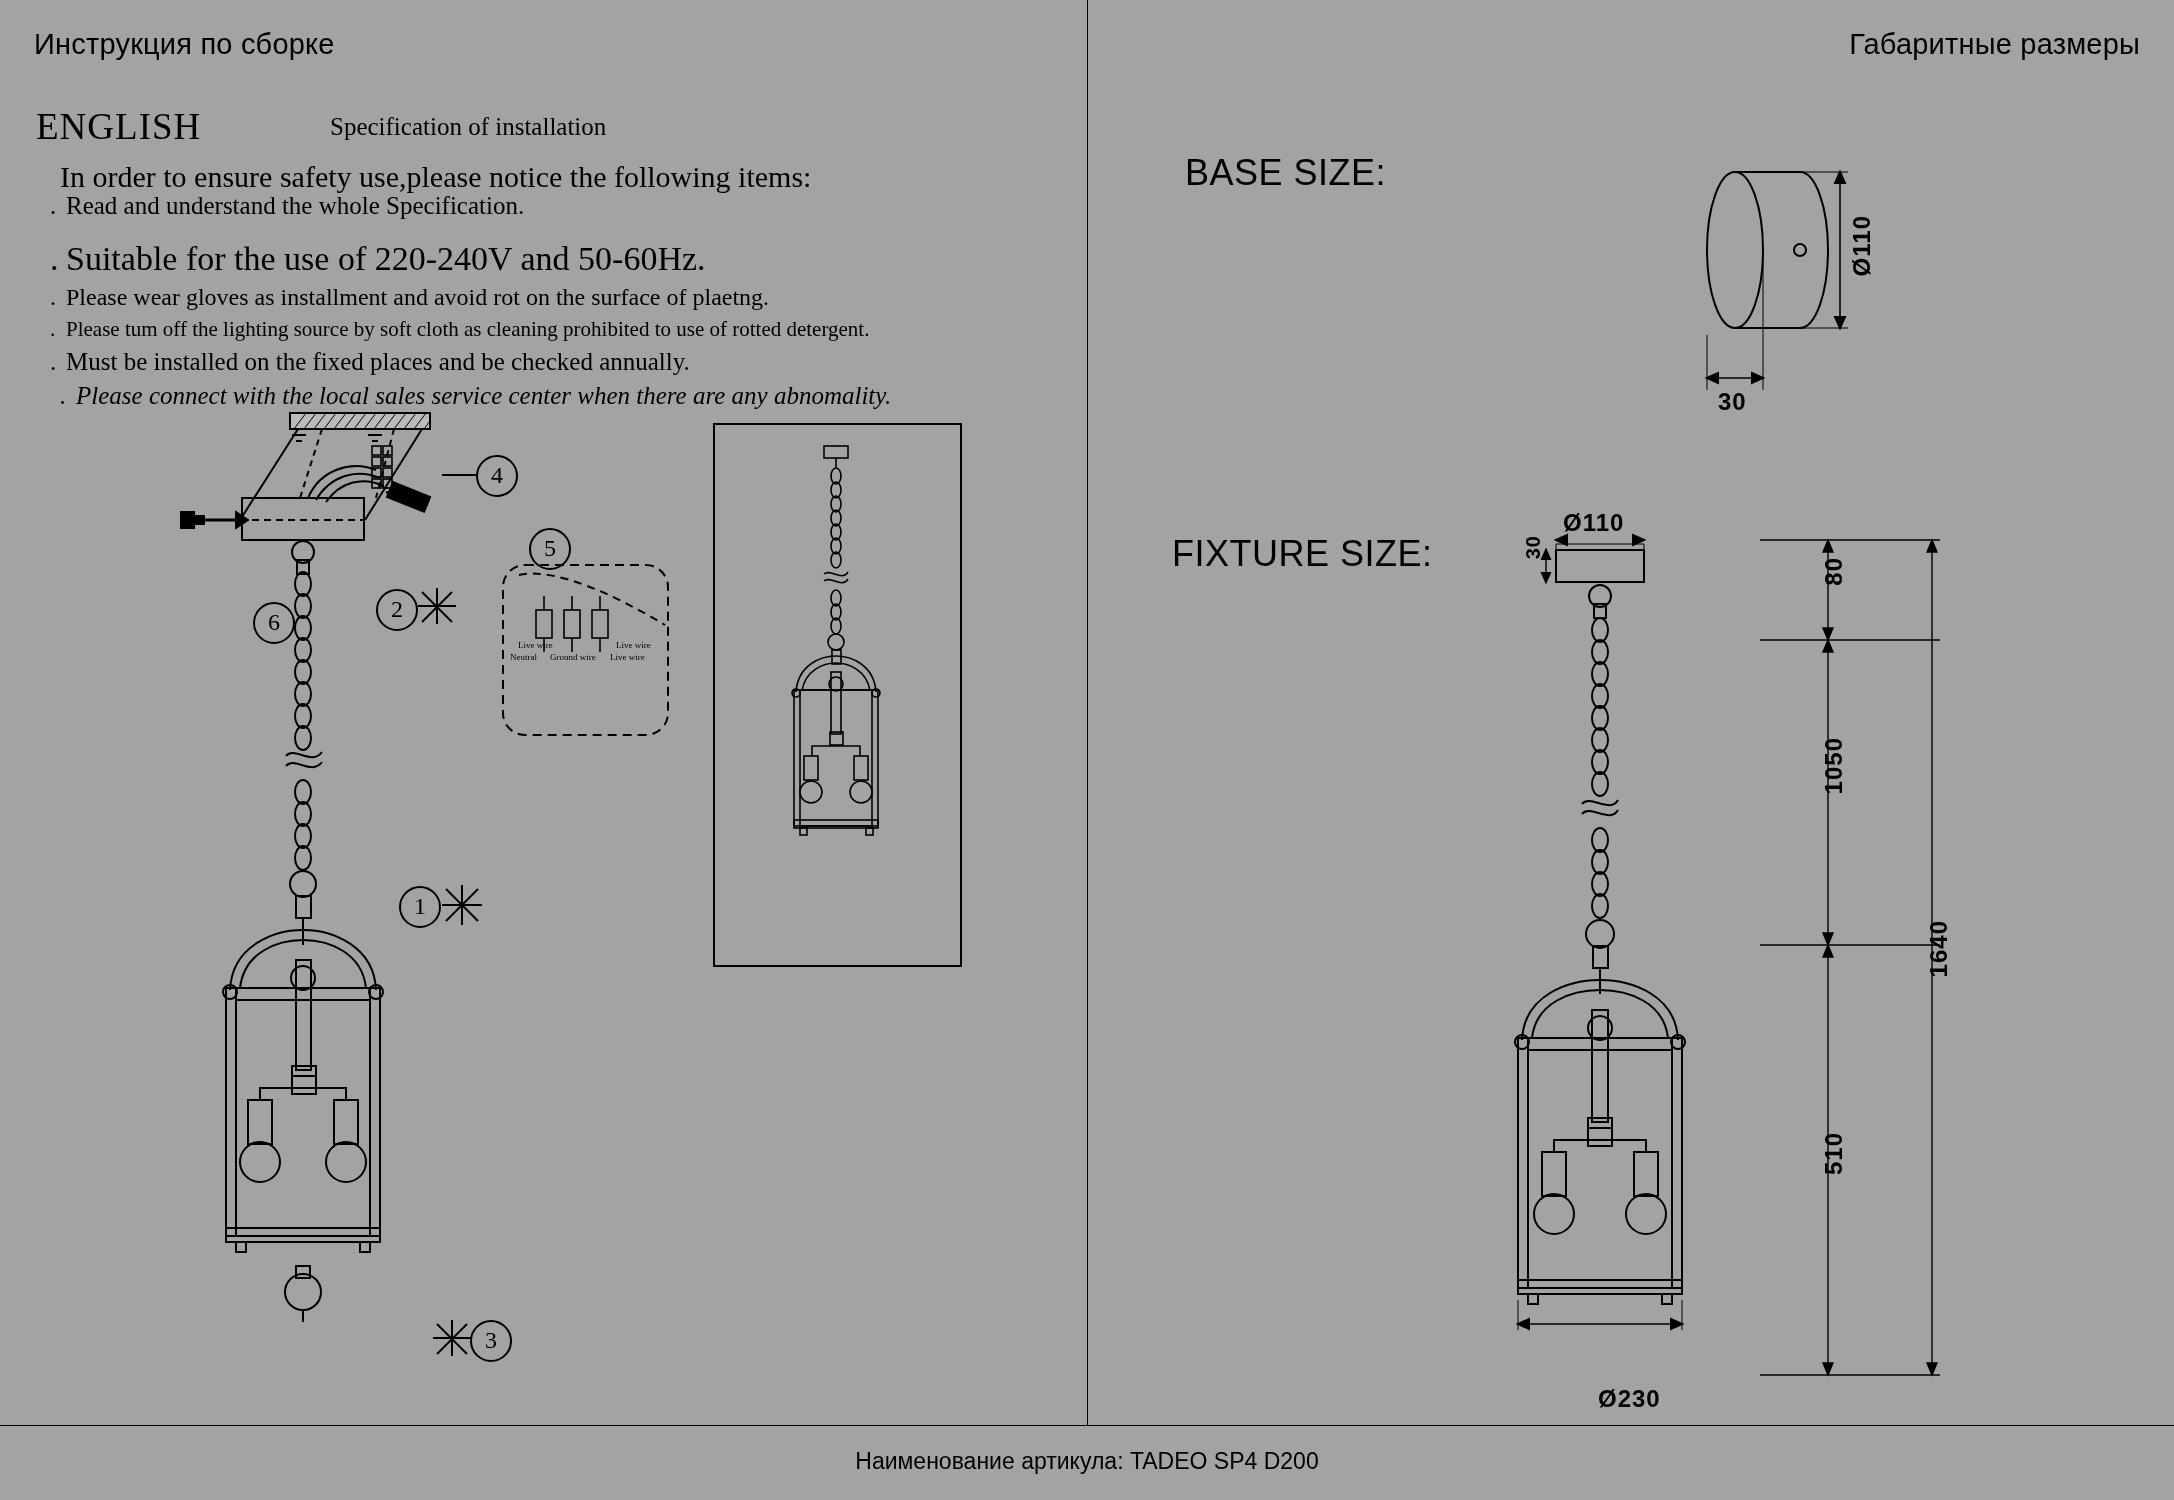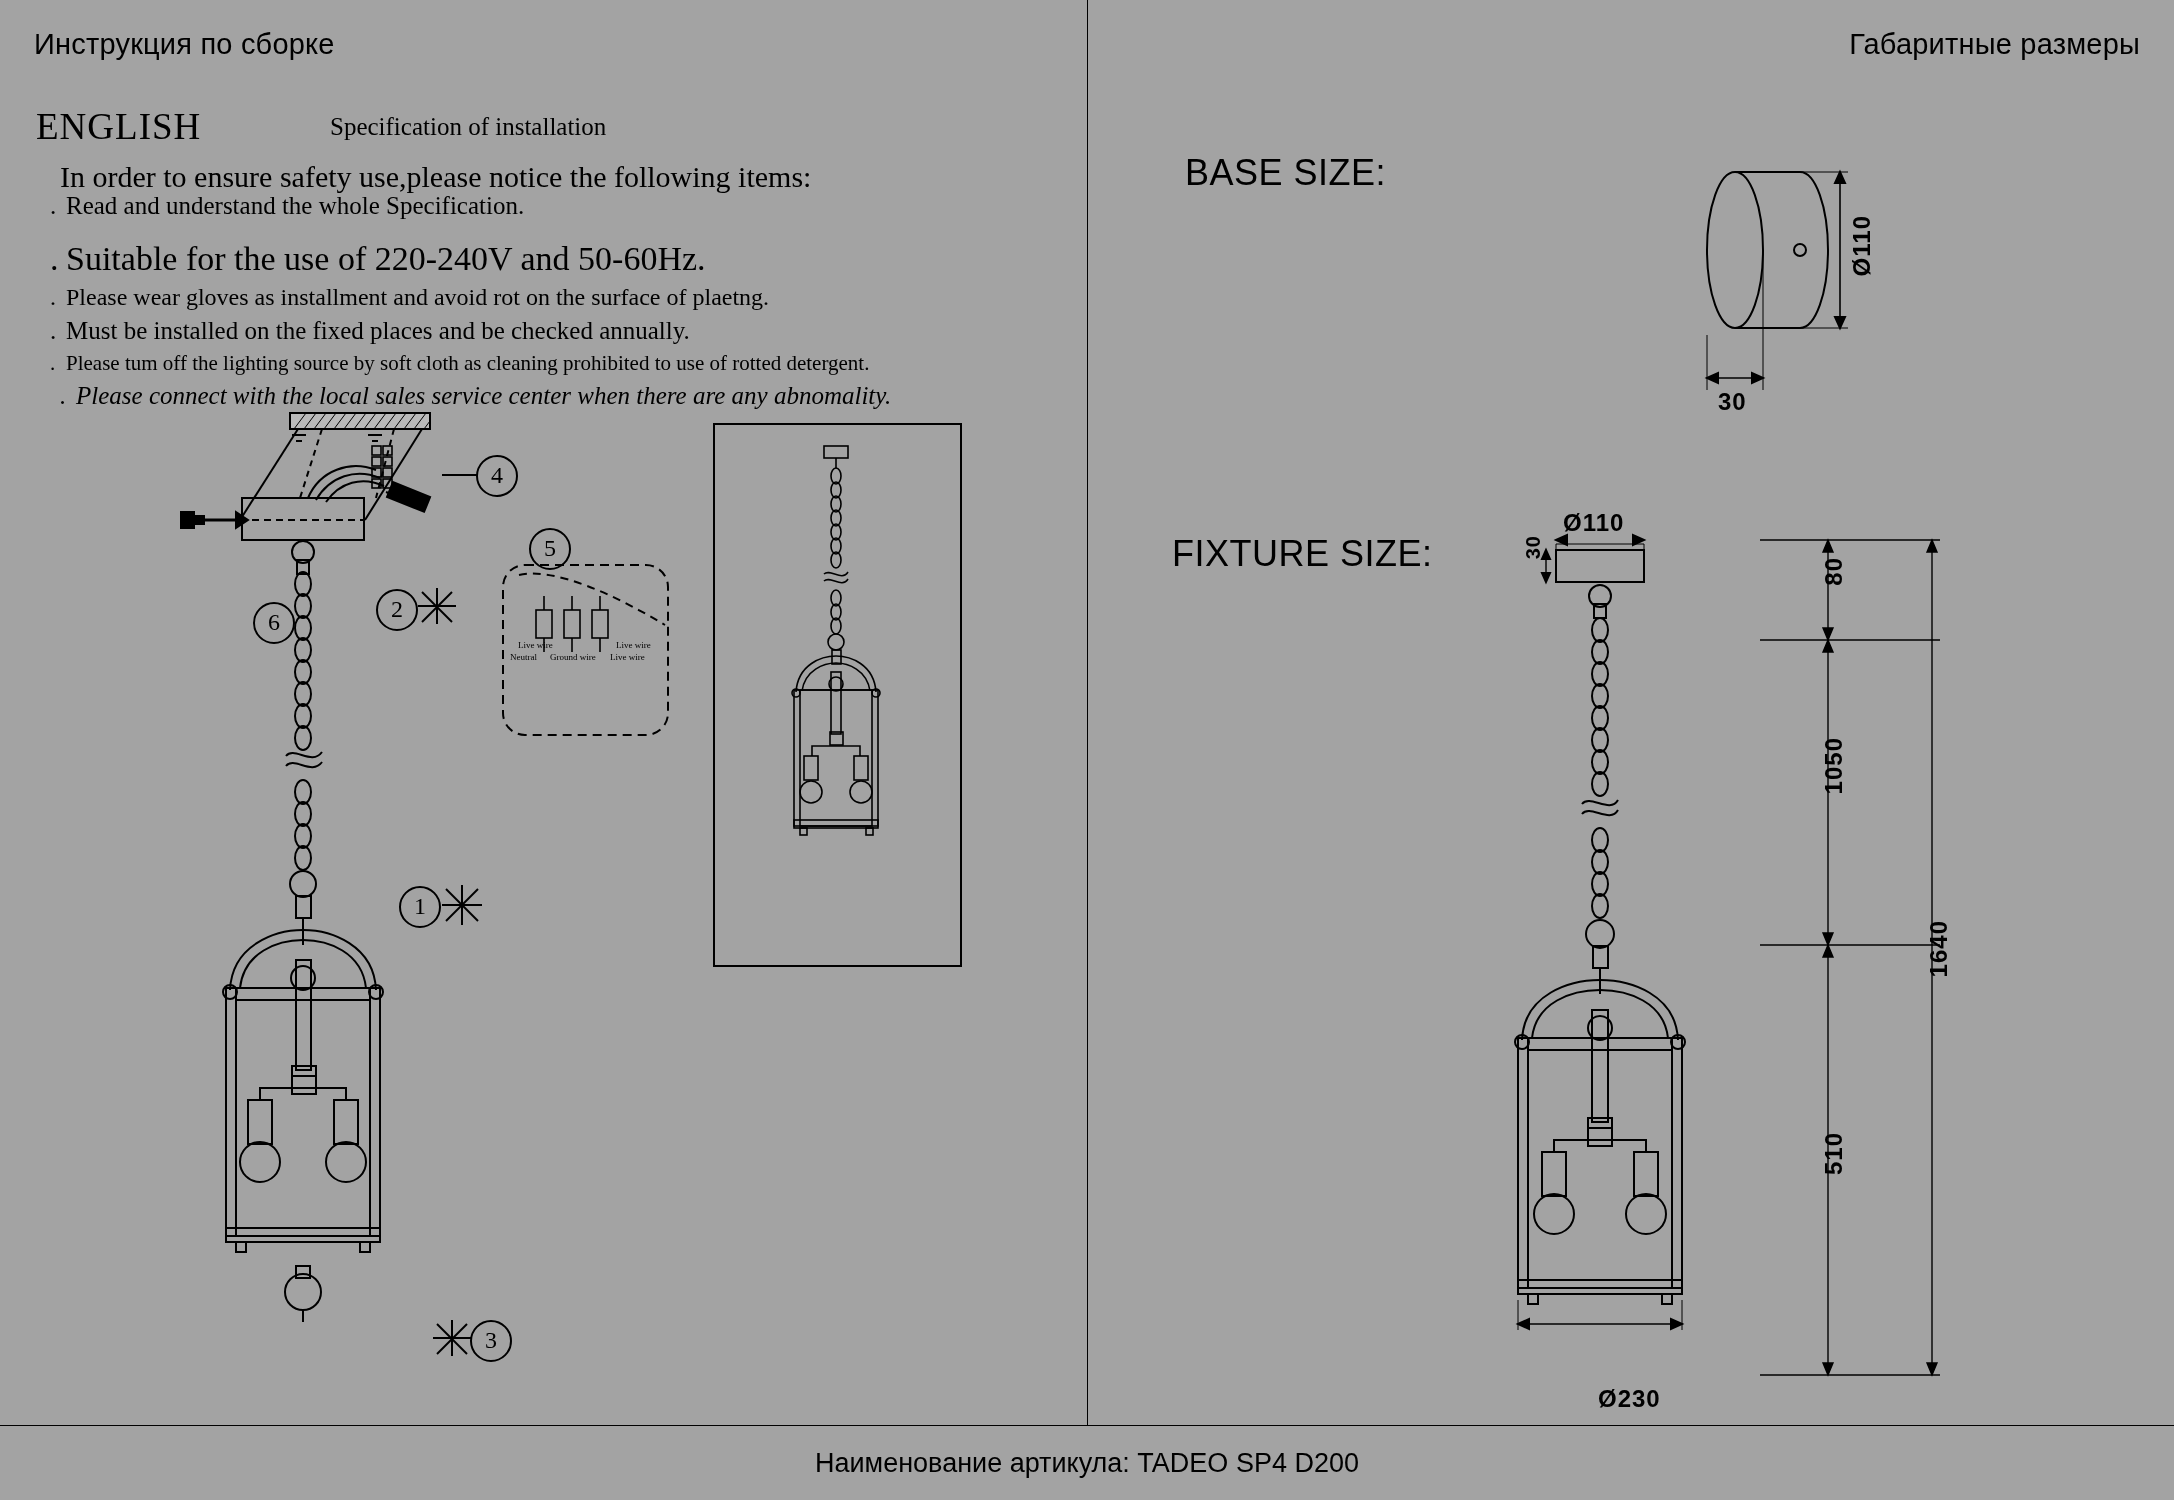--- a/index.html
+++ b/index.html
@@ -47,21 +47,21 @@
     top: 28px;
     font-size: 29px;
     letter-spacing: 0.2px;
   }
   .footer {
     position: absolute;
     left: 0;
     top: 1448px;
     width: 2174px;
     text-align: center;
-    font-size: 27px;
+    font-size: 23px;
   }
 
   
   .eng-title {
     position: absolute;
     left: 36px;
     top: 105px;
     font-family: "Liberation Serif", serif;
     font-size: 37px;
     letter-spacing: 1px;
@@ -169,22 +169,22 @@
   <div class="hdr-left">Инструкция по сборке</div>
   <div class="hdr-right">Габаритные размеры</div>
 
   <div class="eng-title">ENGLISH</div>
   <div class="eng-sub">Specification of installation</div>
   <div class="eng-intro">In order to ensure safety use,please notice the following items:</div>
   <div class="eng-list">
     <span class="li s1"><span class="dot">.</span><span>Read and understand the whole Specification.</span></span>
     <span class="li s2"><span class="dot">.</span><span>Suitable for the use of 220-240V and 50-60Hz.</span></span>
     <span class="li s3"><span class="dot">.</span><span>Please wear gloves as installment and avoid rot on the surface of plaetng.</span></span>
+    <span class="li s5"><span class="dot">.</span><span>Please tum off the lighting source by soft cloth as cleaning prohibited to use of rotted detergent.</span></span>
     <span class="li s4"><span class="dot">.</span><span>Must be installed on the fixed places and be checked annually.</span></span>
-    <span class="li s5"><span class="dot">.</span><span>Please tum off the lighting source by soft cloth as cleaning prohibited to use of rotted detergent.</span></span>
     <span class="li s6"><span class="dot">.</span><span>Please connect with the local sales service center when there are any abnomality.</span></span>
   </div>
 
   <svg width="760" height="1040" style="position:absolute;left:180px;top:400px;">
     <g stroke="#000" fill="none" stroke-width="2">
 
       <rect x="110" y="13" width="140" height="16" fill="#bbb" stroke="#000"></rect>
       <g stroke-width="1">
         <line x1="114" y1="29" x2="126" y2="13"></line>
           <line x1="124" y1="29" x2="136" y2="13"></line>

